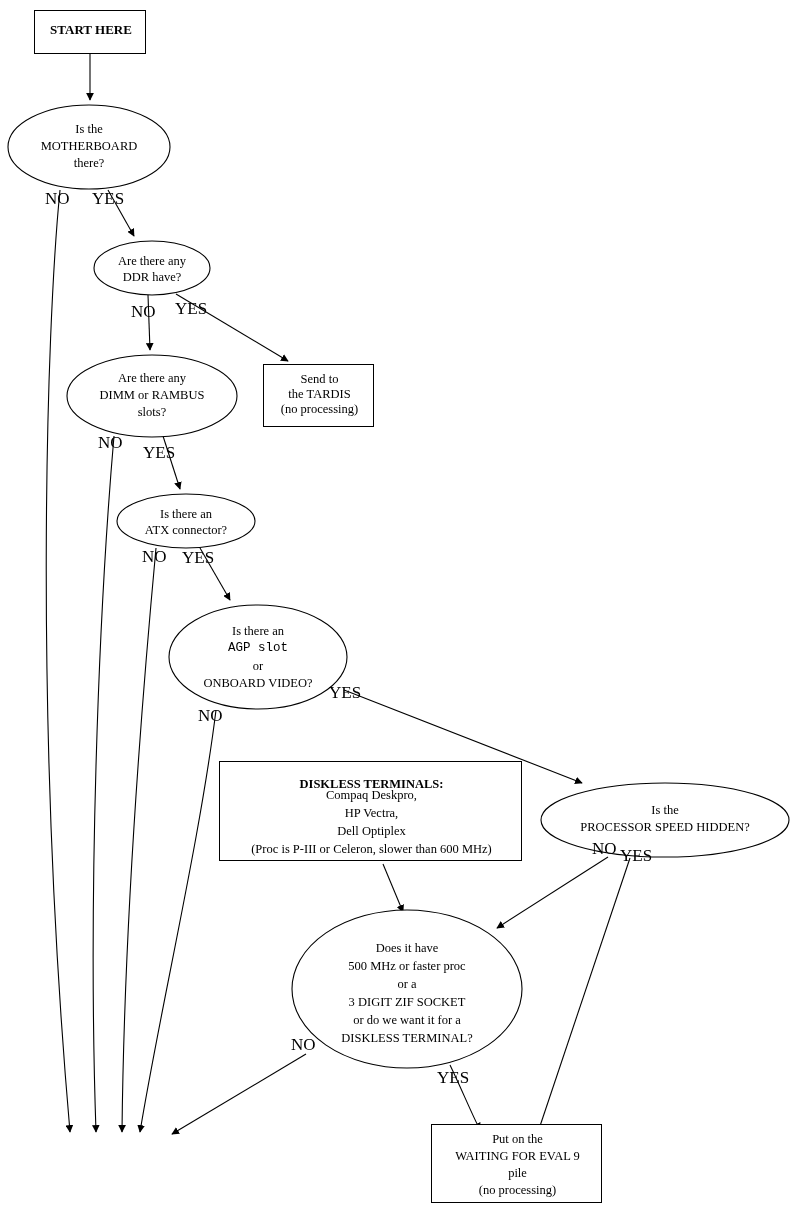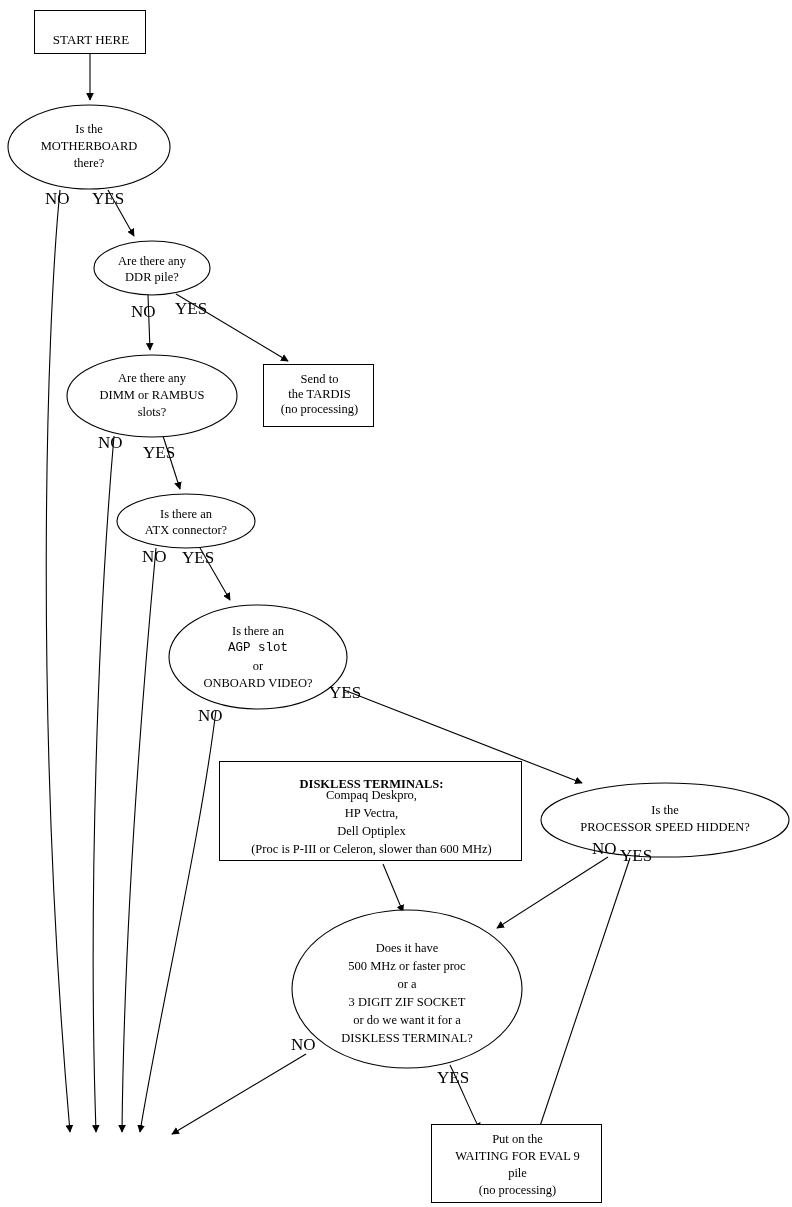--- a/index.html
+++ b/index.html
@@ -104,21 +104,21 @@
       <ellipse cx="152" cy="268" rx="58" ry="27"></ellipse>
       <ellipse cx="152" cy="396" rx="85" ry="41"></ellipse>
       <ellipse cx="186" cy="521" rx="69" ry="27"></ellipse>
       <ellipse cx="258" cy="657" rx="89" ry="52"></ellipse>
       <ellipse cx="665" cy="820" rx="124" ry="37"></ellipse>
       <ellipse cx="407" cy="989" rx="115" ry="79"></ellipse>
     </g>
   </svg>
 
   <div class="box-node" style="left:34px; top:10px; width:112px; height:44px;">
-    <div class="node-label fs13" style="left:0; top:21px; width:112px;">START HERE</div>
+    <div class="node-label fs13" style="left:0; top:11px; width:112px;font-weight:bold;">START HERE</div>
   </div>
 
   <div class="box-node" style="left:263px; top:364px; width:111px; height:63px;">
     <div class="node-label fs12" style="left:0; top:7px; width:111px;">Send to</div>
     <div class="node-label fs12" style="left:0; top:22px; width:111px;">the TARDIS</div>
     <div class="node-label fs12" style="left:0; top:37px; width:111px;">(no processing)</div>
   </div>
 
   <div class="box-node" style="left:219px; top:761px; width:303px; height:100px;">
     <div class="node-label fs12" style="left:0; top:15px; width:303px;font-weight:bold;">DISKLESS TERMINALS:</div>
@@ -136,21 +136,21 @@
     <div class="node-label fs12" style="left:0; top:58px; width:171px;">(no processing)</div>
   </div>
 
   <div class="ellipse-hit" style="left:8px; top:105px; width:162px; height:84px;"></div>
   <div class="node-label fs12" style="left:8px; top:122px; width:162px;">Is the</div>
   <div class="node-label fs12" style="left:8px; top:139px; width:162px;">MOTHERBOARD</div>
   <div class="node-label fs12" style="left:8px; top:156px; width:162px;">there?</div>
 
   <div class="ellipse-hit" style="left:94px; top:241px; width:116px; height:54px;"></div>
   <div class="node-label fs12" style="left:94px; top:254px; width:116px;">Are there any</div>
-  <div class="node-label fs12" style="left:94px; top:270px; width:116px;">DDR pile?</div>
+  <div class="node-label fs12" style="left:94px; top:270px; width:116px;">DDR have?</div>
 
   <div class="ellipse-hit" style="left:67px; top:355px; width:170px; height:82px;"></div>
   <div class="node-label fs12" style="left:67px; top:371px; width:170px;">Are there any</div>
   <div class="node-label fs12" style="left:67px; top:388px; width:170px;">DIMM or RAMBUS</div>
   <div class="node-label fs12" style="left:67px; top:405px; width:170px;">slots?</div>
 
   <div class="ellipse-hit" style="left:117px; top:494px; width:138px; height:54px;"></div>
   <div class="node-label fs12" style="left:117px; top:507px; width:138px;">Is there an</div>
   <div class="node-label fs12" style="left:117px; top:523px; width:138px;">ATX connector?</div>
 

